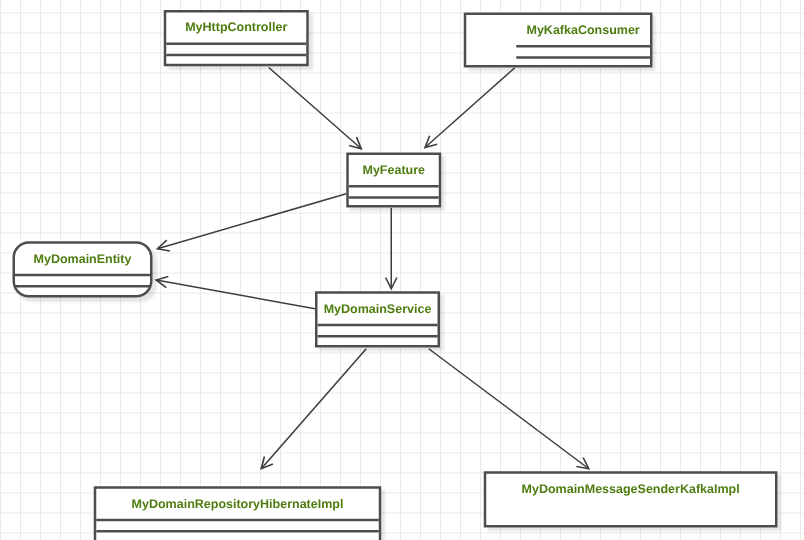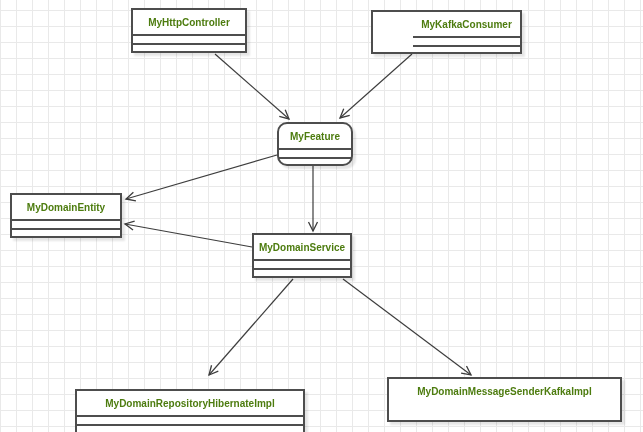--- a/index.html
+++ b/index.html
@@ -80,27 +80,27 @@
     <div class="uml-attrs"></div>
     <div class="uml-ops"></div>
   </div>
 
   <div class="uml-class" style="left:371px; top:10px; width:151px; height:44px;padding-left:40px;">
     <div class="uml-title">MyKafkaConsumer</div>
     <div class="uml-attrs"></div>
     <div class="uml-ops"></div>
   </div>
 
-  <div class="uml-class" style="left:277px; top:122px; width:76px; height:44px;border-radius:10px;">
+  <div class="uml-class" style="left:277px; top:122px; width:76px; height:44px;">
     <div class="uml-title">MyFeature</div>
     <div class="uml-attrs"></div>
     <div class="uml-ops"></div>
   </div>
 
-  <div class="uml-class" style="left:10px; top:193px; width:112px; height:45px;">
+  <div class="uml-class" style="left:10px; top:193px; width:112px; height:45px;border-radius:13px;">
     <div class="uml-title">MyDomainEntity</div>
     <div class="uml-attrs"></div>
     <div class="uml-ops"></div>
   </div>
 
   <div class="uml-class" style="left:252px; top:233px; width:100px; height:45px;">
     <div class="uml-title">MyDomainService</div>
     <div class="uml-attrs"></div>
     <div class="uml-ops"></div>
   </div>

